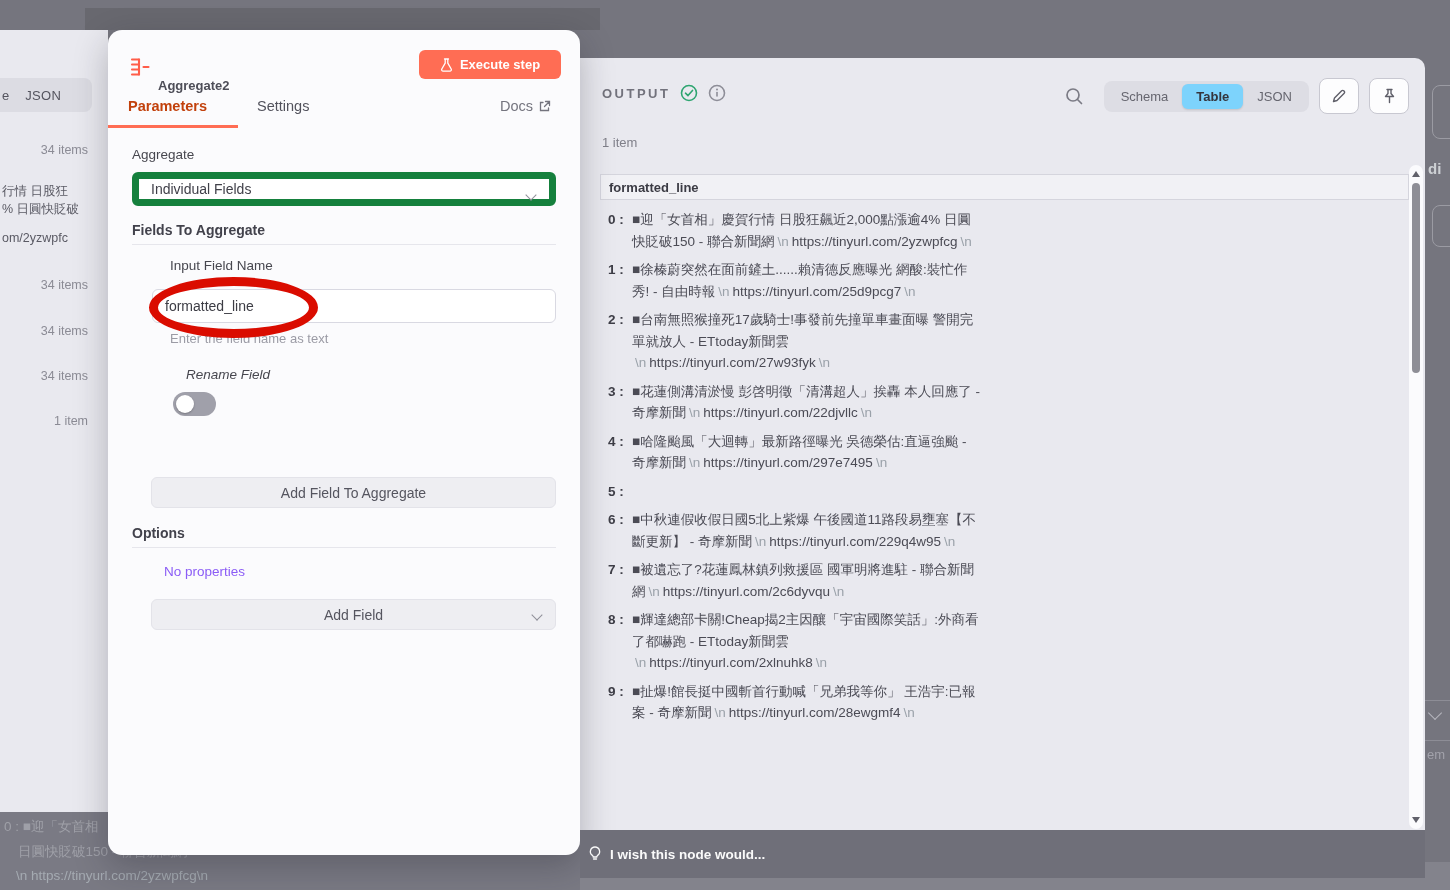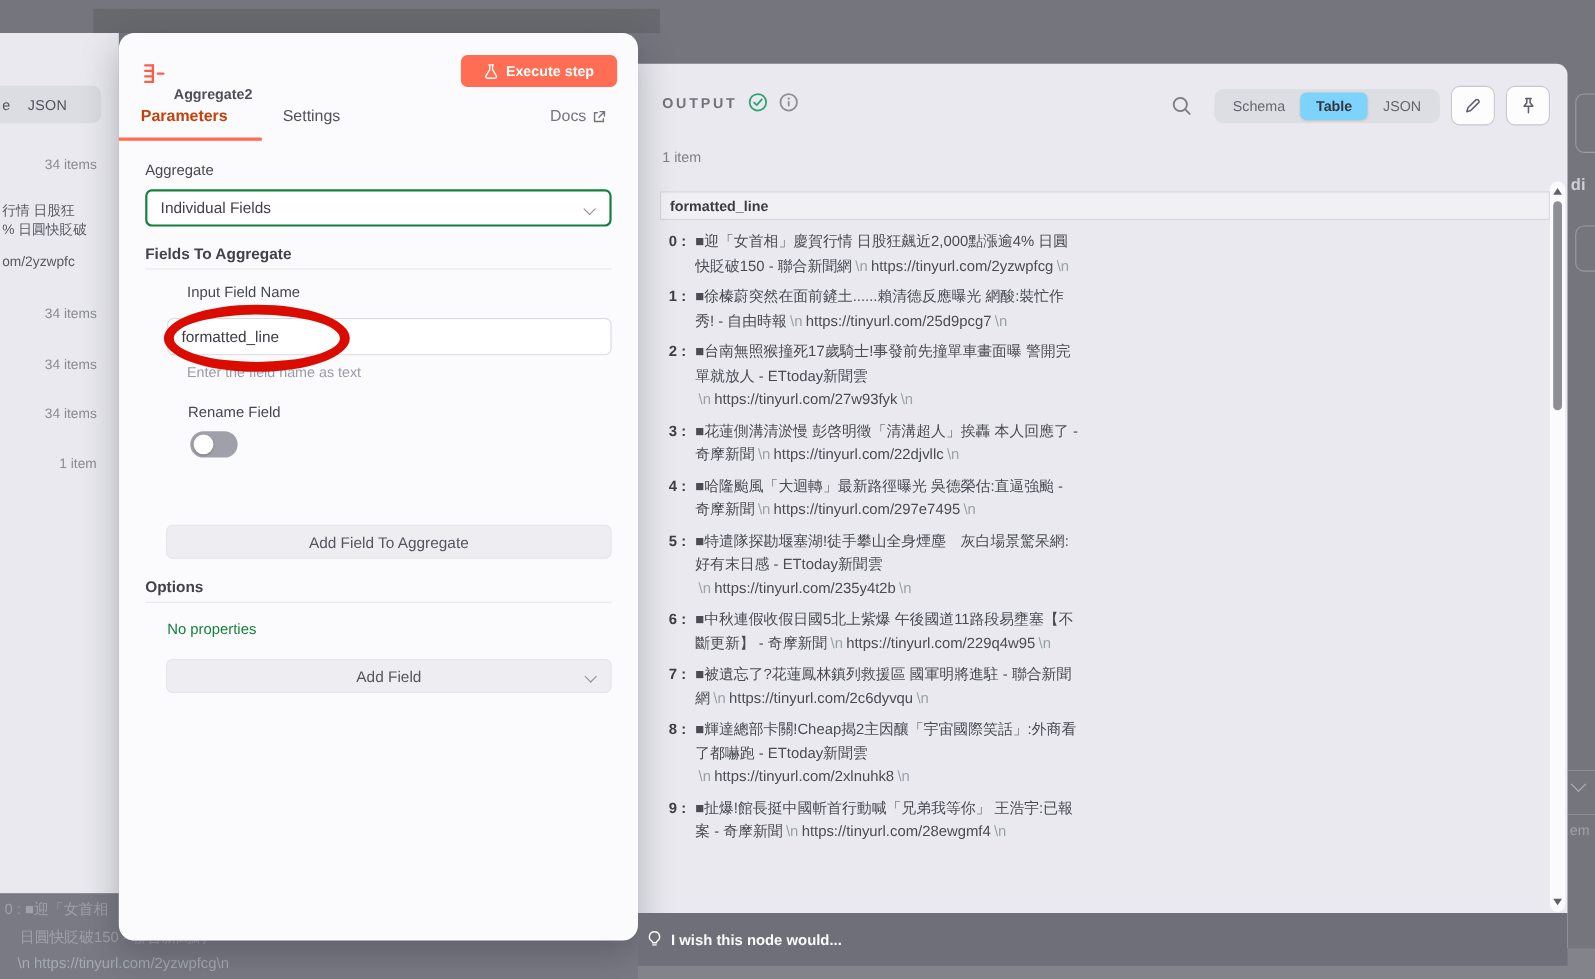--- a/index.html
+++ b/index.html
@@ -72,38 +72,38 @@
   .exec-btn{position:absolute;left:311px;top:20px;width:142px;height:29px;background:#ff6d54;border-radius:6px;
     display:flex;align-items:center;justify-content:center;gap:7px;color:#ffffff;font-size:13px;font-weight:bold;}
   .tab{position:absolute;top:68px;font-size:14.5px;}
   .tab.params{left:20px;color:#c2410c;font-weight:bold;}
   .tab.settings{left:149px;color:#52525c;}
   .tab.docs{left:392px;color:#74747e;display:flex;align-items:center;gap:5px;}
   .tab-underline{position:absolute;left:0;top:95px;width:130px;height:3px;background:#ff6d54;}
   .fld-label{position:absolute;font-size:13.5px;color:#47474f;}
   .section-h{position:absolute;font-size:14px;font-weight:bold;color:#42424c;}
   .hairline{position:absolute;height:1px;background:#e6e6ec;width:424px;left:24px;}
-  .select-box{position:absolute;left:24px;top:142px;width:424px;height:34px;background:#ffffff;border:2px solid #15803d;
+  .select-box{position:absolute;left:24px;top:142px;width:424px;height:34px;background:#ffffff;border:7px solid #15803d;
     border-radius:6px;box-sizing:border-box;display:flex;align-items:center;}
   .select-box span{font-size:14px;color:#3f3f48;margin-left:12px;}
   .chev{width:7px;height:7px;border-left:1.6px solid #8f8f99;border-bottom:1.6px solid #8f8f99;transform:rotate(-45deg);
     position:absolute;right:14px;top:12px;}
   .text-input{position:absolute;left:44px;top:259px;width:404px;height:34px;background:#ffffff;border:1px solid #d9d9e2;
     border-radius:6px;box-sizing:border-box;display:flex;align-items:center;}
   .text-input span{font-size:14px;color:#3c3c44;margin-left:12px;}
   .hint{position:absolute;left:62px;top:301px;font-size:13px;color:#9b9ba5;}
   .red-ellipse{position:absolute;left:41px;top:247px;width:169px;height:61px;border:9px solid #da0c00;border-radius:50%;
     box-sizing:border-box;z-index:5;}
   .toggle{position:absolute;left:65px;top:362px;width:43px;height:24px;background:#a0a0aa;border-radius:12px;}
   .toggle-knob{position:absolute;left:3px;top:3px;width:18px;height:18px;background:#ffffff;border-radius:50%;
     box-shadow:0 1px 2px rgba(0,0,0,.25);}
   .ghost-btn{position:absolute;left:43px;width:405px;height:31px;background:#eeeef2;border:1px solid #e3e3e9;
     border-radius:6px;box-sizing:border-box;display:flex;align-items:center;justify-content:center;
     font-size:14px;color:#55555f;}
-  .no-props{position:absolute;left:44px;top:534px;font-size:13.5px;color:#15803d;}
+  .no-props{position:absolute;left:56px;top:534px;font-size:13.5px;color:#8b5cf6;}
 </style>
 </head>
 <body>
 
 <div class="abs top-darkband"></div>
 <div class="abs bg-ghost-rect" style="left:1432px;top:85px;height:52px;"></div>
 <div class="abs bg-ghost-rect" style="left:1432px;top:205px;height:40px;"></div>
 <div class="abs right-strip-frag" style="left:1428px;top:160px;">di</div>
 <div class="abs bg-hline" style="top:700px;"></div>
 <div class="abs bg-chev" style="left:1430px;top:708px;"></div>
@@ -199,21 +199,20 @@
       <div class="orow">
         <span class="oidx">3 :</span>
         <div class="ocontent"><span>■花蓮側溝清淤慢 彭啓明徵「清溝超人」挨轟 本人回應了 - 奇摩新聞</span><span class="onl">\n</span><span>https://tinyurl.com/22djvllc</span><span class="onl">\n</span></div>
       </div>
       <div class="orow">
         <span class="oidx">4 :</span>
         <div class="ocontent"><span>■哈隆颱風「大迴轉」最新路徑曝光 吳德榮估:直逼強颱 - 奇摩新聞</span><span class="onl">\n</span><span>https://tinyurl.com/297e7495</span><span class="onl">\n</span></div>
       </div>
       <div class="orow">
         <span class="oidx">5 :</span>
-        <div class="ocontent"><span>■特遣隊探勘堰塞湖!徒手攀山全身煙塵　灰白場景驚呆網:好有末日感 - ETtoday新聞雲</span><span class="onl">\n</span><span>https://tinyurl.com/235y4t2b</span><span class="onl">\n</span></div>
       </div>
       <div class="orow">
         <span class="oidx">6 :</span>
         <div class="ocontent"><span>■中秋連假收假日國5北上紫爆 午後國道11路段易壅塞【不斷更新】 - 奇摩新聞</span><span class="onl">\n</span><span>https://tinyurl.com/229q4w95</span><span class="onl">\n</span></div>
       </div>
       <div class="orow">
         <span class="oidx">7 :</span>
         <div class="ocontent"><span>■被遺忘了?花蓮鳳林鎮列救援區 國軍明將進駐 - 聯合新聞網</span><span class="onl">\n</span><span>https://tinyurl.com/2c6dyvqu</span><span class="onl">\n</span></div>
       </div>
       <div class="orow">
@@ -288,21 +287,21 @@
   <span class="section-h" style="left:24px;top:192px;">Fields To Aggregate</span>
   <div class="hairline" style="top:214px;"></div>
 
   <span class="fld-label" style="left:62px;top:228px;">Input Field Name</span>
   <div class="text-input">
     <span>formatted_line</span>
   </div>
   <span class="hint">Enter the field name as text</span>
   <div class="red-ellipse"></div>
 
-  <span class="fld-label" style="left:63px;top:337px;">Rename Field</span>
+  <span class="fld-label" style="left:78px;top:337px;font-style:italic;">Rename Field</span>
   <div class="toggle">
     <div class="toggle-knob"></div>
   </div>
 
   <div class="ghost-btn" style="top:447px;">
     <span>Add Field To Aggregate</span>
   </div>
 
   <span class="section-h" style="left:24px;top:495px;">Options</span>
   <div class="hairline" style="top:517px;"></div>

